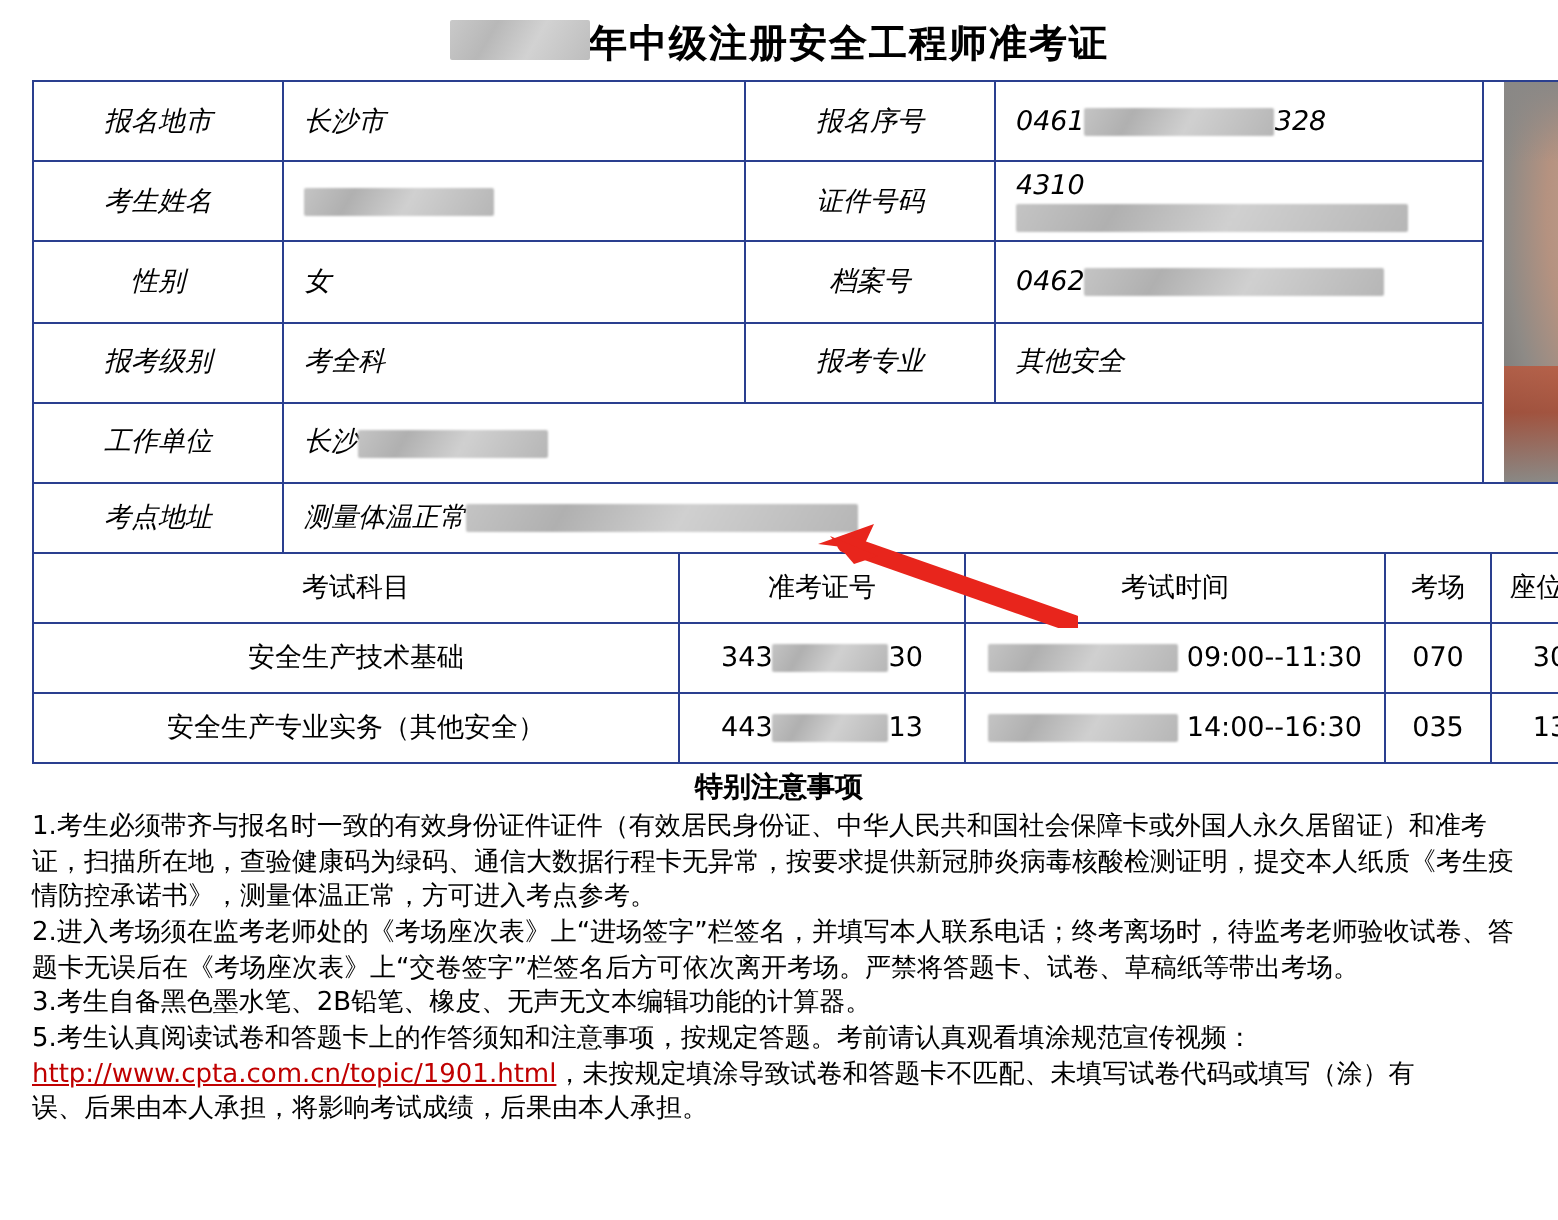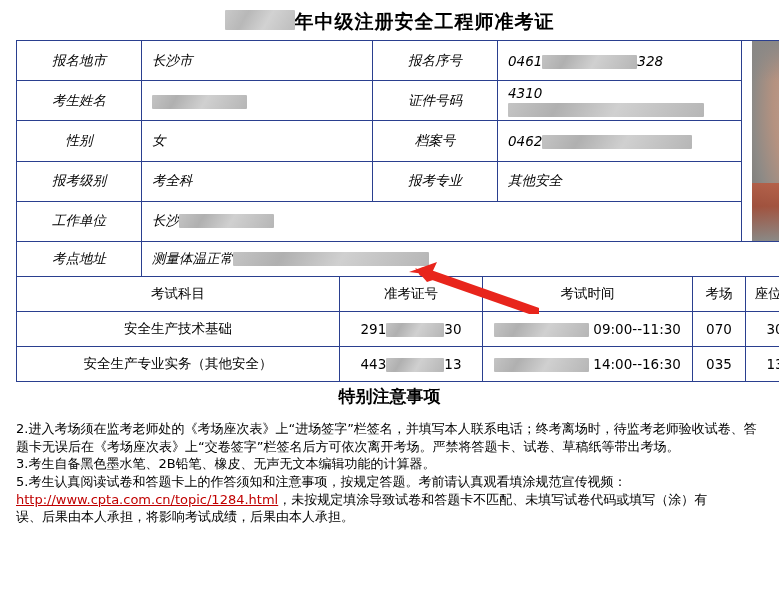--- a/index.html
+++ b/index.html
@@ -144,22 +144,22 @@
   .notes {
     width: 747px;
     margin-top: 3px;
     font-size: 13px;
     line-height: 1.36;
     font-family: "DejaVu Sans", sans-serif;
   }
   .notes-title {
     text-align: center;
     font-weight: bold;
-    font-size: 17px;
-    margin-bottom: 12px;
+    font-size: 14px;
+    margin-bottom: 1px;
   }
   .notes p {
     margin: 0;
     text-indent: 0;
   }
   .link { color: #c00000; }
 </style>
 </head>
 <body>
 
@@ -227,21 +227,21 @@
         <tr>
       <th class="c-sub">考试科目</th>
       <th class="c-num">准考证号</th>
       <th class="c-time">考试时间</th>
       <th class="c-room">考场</th>
       <th class="c-seat">座位号</th>
     </tr>
     <tr>
       <td>安全生产技术基础</td>
       <td>
-        <span>291</span><span class="inline-blur blur-sm"></span><span>30</span>
+        <span>343</span><span class="inline-blur blur-sm"></span><span>30</span>
       </td>
       <td>
         <span class="inline-blur blur-md"></span> <span>09:00--11:30</span>
       </td>
       <td>070</td>
       <td>30</td>
     </tr>
     <tr>
       <td>安全生产专业实务（其他安全）</td>
       <td>
@@ -258,20 +258,21 @@
 
   <svg class="arrow" viewBox="0 0 130 52">
     <defs></defs>
     <polygon points="0,10 28,0 22,13 16,12" fill="#e8251c"></polygon>
     <path d="M14,10 L128,50" stroke="#e8251c" stroke-width="9" stroke-linecap="round" fill="none"></path>
     <path d="M6,6 L30,16 L18,20 Z" fill="#e8251c"></path>
   </svg>
 
   <div class="notes">
     <div class="notes-title">特别注意事项</div>
+    <p>1.考生必须带齐与报名时一致的有效身份证件证件（有效居民身份证、中华人民共和国社会保障卡或外国人永久居留证）和准考证，扫描所在地，查验健康码为绿码、通信大数据行程卡无异常，按要求提供新冠肺炎病毒核酸检测证明，提交本人纸质《考生疫情防控承诺书》，测量体温正常，方可进入考点参考。</p>
     <p>2.进入考场须在监考老师处的《考场座次表》上“进场签字”栏签名，并填写本人联系电话；终考离场时，待监考老师验收试卷、答题卡无误后在《考场座次表》上“交卷签字”栏签名后方可依次离开考场。严禁将答题卡、试卷、草稿纸等带出考场。</p>
     <p>3.考生自备黑色墨水笔、2B铅笔、橡皮、无声无文本编辑功能的计算器。</p>
     <p>5.考生认真阅读试卷和答题卡上的作答须知和注意事项，按规定答题。考前请认真观看填涂规范宣传视频：</p>
-    <p><a class="link" href="#">http://www.cpta.com.cn/topic/1284.html</a><span>，未按规定填涂导致试卷和答题卡不匹配、未填写试卷代码或填写（涂）有</span></p>
+    <p><a class="link" href="#">http://www.cpta.com.cn/topic/1901.html</a><span>，未按规定填涂导致试卷和答题卡不匹配、未填写试卷代码或填写（涂）有</span></p>
     <p>误、后果由本人承担，将影响考试成绩，后果由本人承担。</p>
   </div>
 
 </div>
 
 </body></html>

